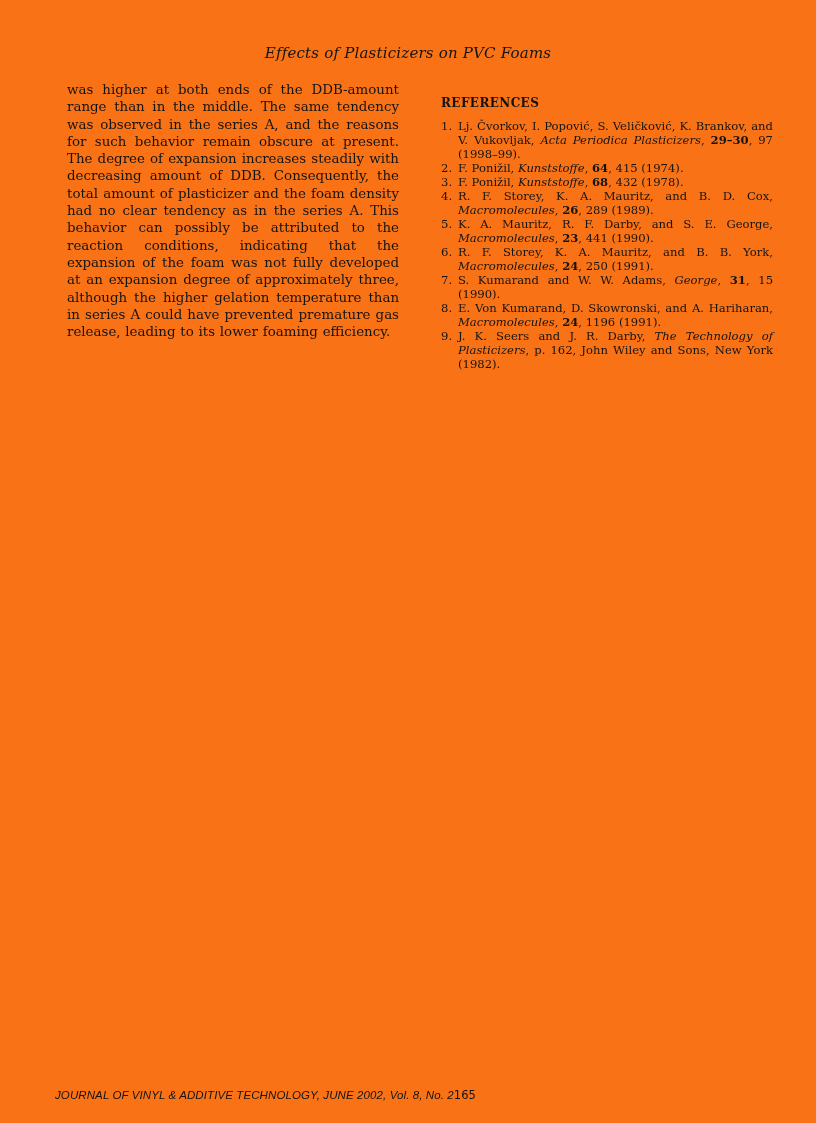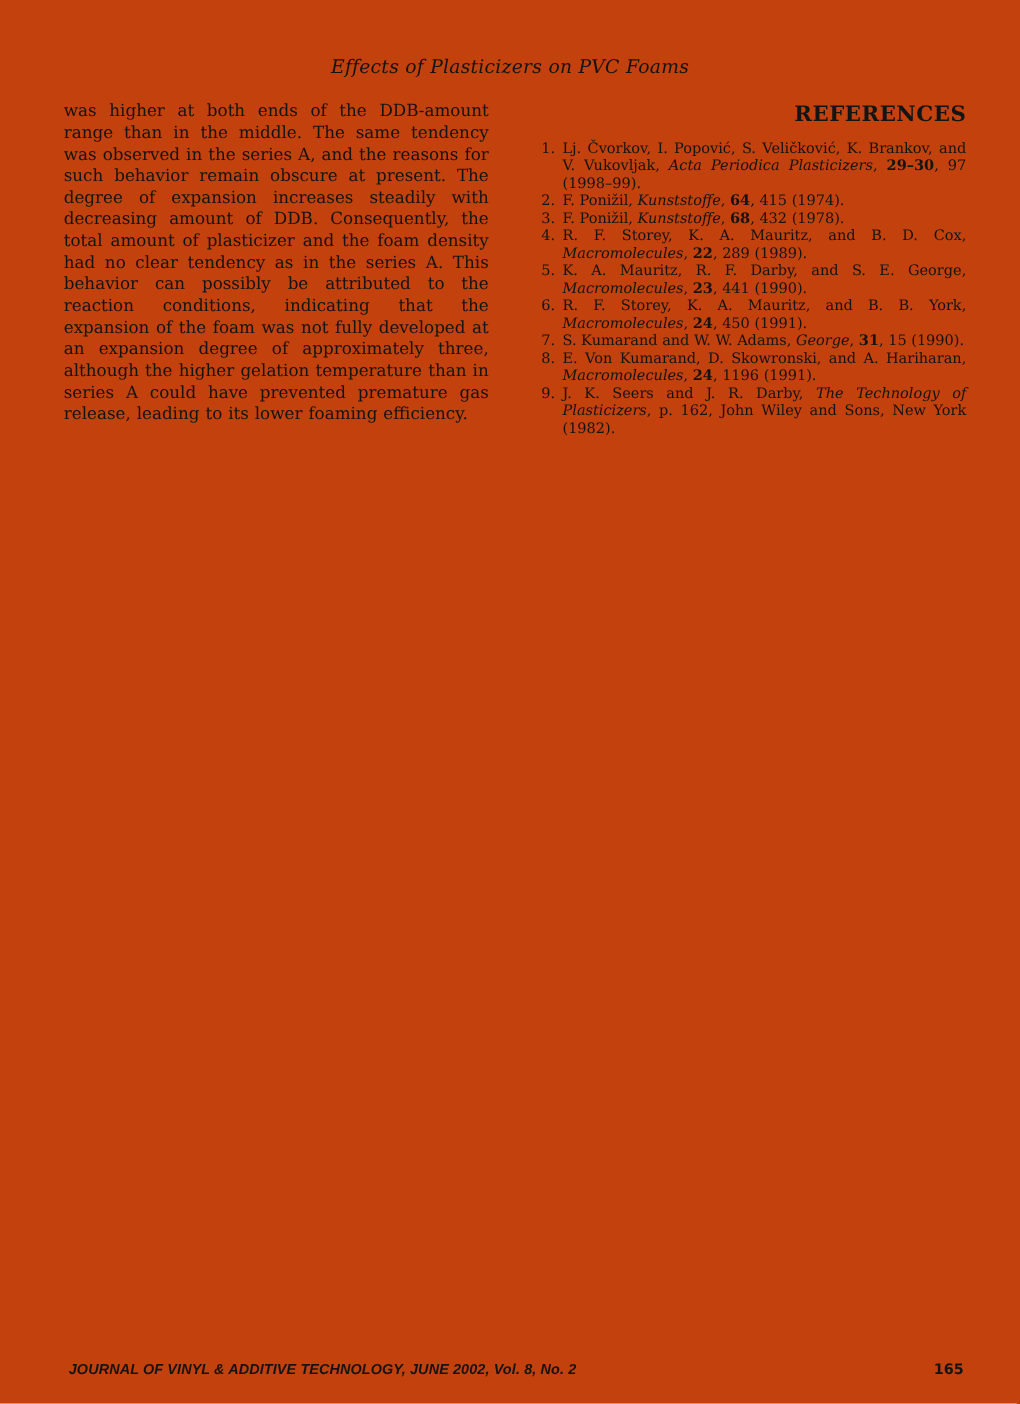--- a/index.html
+++ b/index.html
@@ -1,20 +1,20 @@
 <!DOCTYPE html>
 <html><head>
 <meta charset="utf-8">
 <style>
   html, body { margin: 0; padding: 0; background: #ffffff; }
   .page {
     position: relative;
     width: 816px;
     height: 1123px;
-    background: #c2410c;
+    background: #f97316;
     color: #141414;
     font-family: "DejaVu Serif", serif;
     overflow: hidden;
   }
   .running-head {
     position: absolute;
     top: 44px;
     left: 0;
     right: 0;
     text-align: center;
@@ -23,59 +23,59 @@
     letter-spacing: 0.2px;
   }
   .columns {
     position: absolute;
     top: 81px;
     left: 51px;
     width: 722px;
     display: flex;
     gap: 42px;
   }
-  .col-left  { width: 340px; }
+  .col-left  { width: 340px; margin-left: 16px; }
   .col-right { width: 340px; }
   .body-paragraph {
     margin: 0;
     font-size: 13.4px;
     line-height: 17.3px;
     text-align: justify;
     word-spacing: 0.5px;
   }
   .ref-heading {
-    margin: 1px 0 9px 0;
-    text-align: right;
+    margin: 15px 0 9px 0;
+    text-align: left;
     font-weight: bold;
-    font-size: 17px;
+    font-size: 12px;
     letter-spacing: 0.4px;
   }
   .ref-list {
     list-style: none;
     margin: 0;
     padding: 0;
     font-size: 11.6px;
     line-height: 14px;
   }
   .ref-item { display: flex; }
   .ref-num  { flex: 0 0 17px; }
   .ref-body { flex: 1; text-align: justify; }
   .run-i { font-style: italic; }
   .run-b { font-weight: bold; }
   .footer {
     position: absolute;
     top: 1046px;
     left: 55px;
     right: 45px;
     display: flex;
-    justify-content: space-between;
+    justify-content: flex-start;
     align-items: baseline;
     font-family: "Liberation Sans", sans-serif;
     font-size: 11.5px;
-    font-weight: bold;
+    font-weight: normal;
   }
   .journal-line { font-style: italic; letter-spacing: 0.1px; }
   .page-number  { font-style: normal; font-family: "DejaVu Sans", sans-serif; font-size: 11.5px; margin-top: 42px; }
 </style>
 </head>
 <body>
 
 <div class="page">
 
   <div class="running-head">Effects of Plasticizers on PVC Foams</div>
@@ -97,29 +97,29 @@
         <li class="ref-item">
           <span class="ref-num">2.</span>
           <span class="ref-body"><span class="run-r">F. Ponižil, </span><span class="run-i">Kunststoffe</span><span class="run-r">, </span><span class="run-b">64</span><span class="run-r">, 415 (1974).</span></span>
         </li>
         <li class="ref-item">
           <span class="ref-num">3.</span>
           <span class="ref-body"><span class="run-r">F. Ponižil, </span><span class="run-i">Kunststoffe</span><span class="run-r">, </span><span class="run-b">68</span><span class="run-r">, 432 (1978).</span></span>
         </li>
         <li class="ref-item">
           <span class="ref-num">4.</span>
-          <span class="ref-body"><span class="run-r">R. F. Storey, K. A. Mauritz, and B. D. Cox, </span><span class="run-i">Macromolecules</span><span class="run-r">, </span><span class="run-b">22</span><span class="run-r">, 289 (1989).</span></span>
+          <span class="ref-body"><span class="run-r">R. F. Storey, K. A. Mauritz, and B. D. Cox, </span><span class="run-i">Macromolecules</span><span class="run-r">, </span><span class="run-b">26</span><span class="run-r">, 289 (1989).</span></span>
         </li>
         <li class="ref-item">
           <span class="ref-num">5.</span>
           <span class="ref-body"><span class="run-r">K. A. Mauritz, R. F. Darby, and S. E. George, </span><span class="run-i">Macromolecules</span><span class="run-r">, </span><span class="run-b">23</span><span class="run-r">, 441 (1990).</span></span>
         </li>
         <li class="ref-item">
           <span class="ref-num">6.</span>
-          <span class="ref-body"><span class="run-r">R. F. Storey, K. A. Mauritz, and B. B. York, </span><span class="run-i">Macromolecules</span><span class="run-r">, </span><span class="run-b">24</span><span class="run-r">, 450 (1991).</span></span>
+          <span class="ref-body"><span class="run-r">R. F. Storey, K. A. Mauritz, and B. B. York, </span><span class="run-i">Macromolecules</span><span class="run-r">, </span><span class="run-b">24</span><span class="run-r">, 250 (1991).</span></span>
         </li>
         <li class="ref-item">
           <span class="ref-num">7.</span>
           <span class="ref-body"><span class="run-r">S. Kumarand and W. W. Adams, </span><span class="run-i">George</span><span class="run-r">, </span><span class="run-b">31</span><span class="run-r">, 15 (1990).</span></span>
         </li>
         <li class="ref-item">
           <span class="ref-num">8.</span>
           <span class="ref-body"><span class="run-r">E. Von Kumarand, D. Skowronski, and A. Hariharan, </span><span class="run-i">Macromolecules</span><span class="run-r">, </span><span class="run-b">24</span><span class="run-r">, 1196 (1991).</span></span>
         </li>
         <li class="ref-item">

